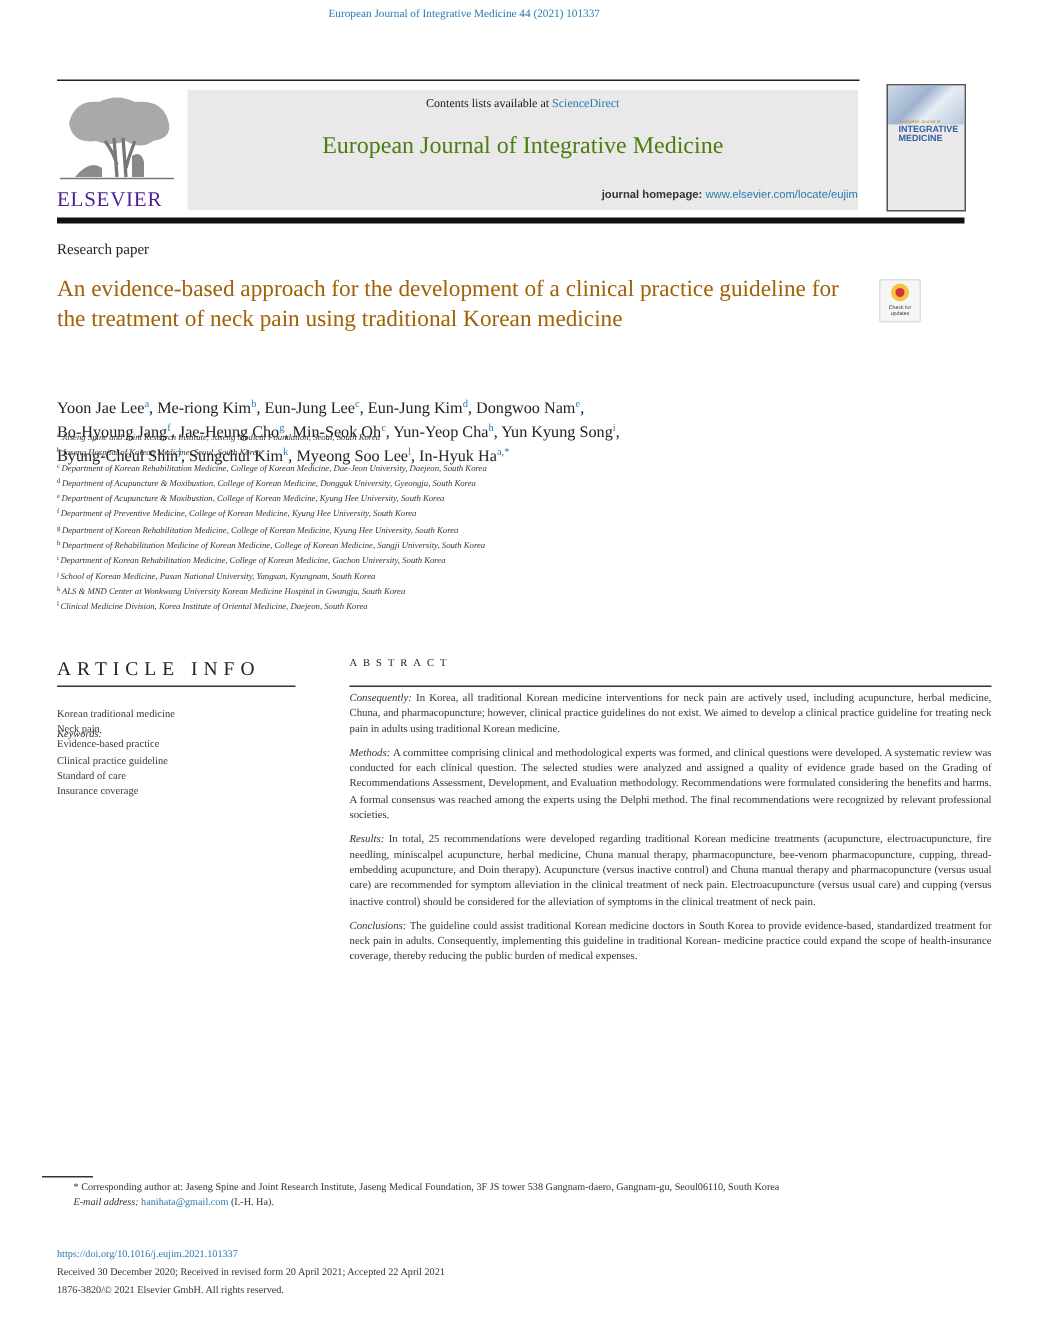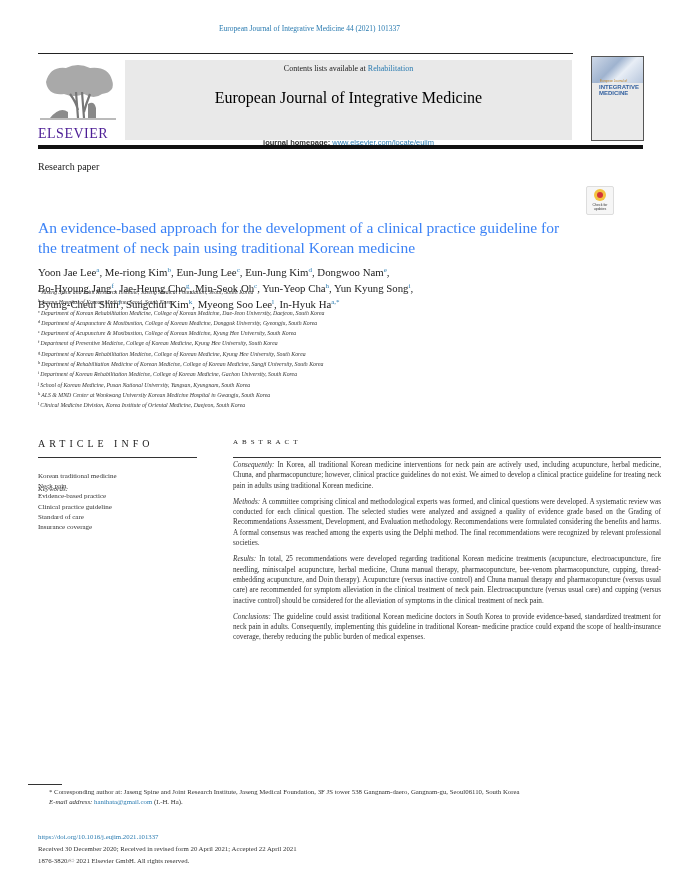--- a/index.html
+++ b/index.html
@@ -1,62 +1,62 @@
 <!DOCTYPE html>
 <html><head>
 <meta charset="utf-8">
 <style>
   html, body { margin: 0; padding: 0; background: #ffffff; }
   body { width: 699px; height: 879px; position: relative; overflow: hidden;
          font-family: "Liberation Serif", "DejaVu Serif", serif; color: #222; }
   a, .link { color: #2a7bb0; text-decoration: none; }
 
-  .running-head { position: absolute; top: 24px; left: 0; width: 619px; text-align: center;
+  .running-head { position: absolute; top: 4px; left: 0; width: 619px; text-align: center;
                   font-size: 7.5px; color: #2a7bb0; }
 
   .top-rule { position: absolute; top: 53px; left: 38px; width: 535px; height: 1px; background: #222; }
 
   .elsevier-logo { position: absolute; top: 58px; left: 36px; width: 86px; height: 84px; }
   .tree { position: absolute; top: 4px; left: 4px; width: 76px; height: 58px; }
   .elsevier-word { position: absolute; bottom: 0; left: 2px; font-size: 14px; letter-spacing: 0.5px;
                    color: #4c1d95; font-family: "Liberation Serif", serif; }
 
   .masthead { position: absolute; top: 60px; left: 125px; width: 447px; height: 80px; background: #e9e9e9; }
   .contents-line { position: absolute; top: 4px; width: 100%; text-align: center; font-size: 8px; color: #222; }
-  .journal-title { position: absolute; top: 29px; width: 100%; text-align: center; font-size: 16px; color: #000000; }
-  .homepage-line { position: absolute; top: 78px; width: 100%; text-align: center; font-size: 7.5px;
+  .journal-title { position: absolute; top: 29px; width: 100%; text-align: center; font-size: 16px; color: #4d7c0f; }
+  .homepage-line { position: absolute; top: 65px; width: 100%; text-align: right; font-size: 7.5px;
                    font-family: "Liberation Sans", sans-serif; color: #333; }
   .homepage-line .label { font-weight: bold; }
 
   .cover { position: absolute; top: 56px; left: 591px; width: 51px; height: 83px; border: 1px solid #555; background: #eaeaea; overflow: hidden; }
   .cover-top { position: absolute; top: 0; left: 0; width: 51px; height: 26px;
                background: linear-gradient(135deg, #cfd9e8 0%, #9fb3cf 40%, #e8eef6 60%, #b7c6dc 100%); }
   .cover-small { position: absolute; top: 22px; left: 8px; font-size: 3px; color: #c08020; font-family: "Liberation Sans", sans-serif; }
   .cover-word { position: absolute; left: 7px; font-size: 6px; font-weight: bold; color: #3562a0; font-family: "Liberation Sans", sans-serif; line-height: 6px; }
 
   .thick-rule { position: absolute; top: 145px; left: 38px; width: 605px; height: 4px; background: #111; }
 
   .article-type { position: absolute; top: 161px; left: 38px; font-size: 10px; color: #222; }
 
-  .title { position: absolute; top: 183px; left: 38px; width: 530px; font-size: 15.5px; line-height: 20px; color: #3b82f6; margin-top: 35px; }
+  .title { position: absolute; top: 183px; left: 38px; width: 530px; font-size: 15.5px; line-height: 20px; color: #a16207; }
 
   .crossmark { position: absolute; top: 186px; left: 586px; width: 26px; height: 27px; border: 1px solid #ddd; background: #f6f6f6; border-radius: 2px; }
   .crossmark-circle { position: absolute; top: 2px; left: 7px; width: 12px; height: 12px; border-radius: 50%; background: #f3c341; }
   .crossmark-inner { position: absolute; top: 3px; left: 3px; width: 6px; height: 6px; border-radius: 50%; background: #d2343a; }
   .crossmark-text { position: absolute; top: 16px; left: 0; width: 26px; text-align: center; font-size: 3.5px; line-height: 4px;
                     color: #333; font-family: "Liberation Sans", sans-serif; }
 
   .authors { position: absolute; top: 232px; left: 38px; width: 560px; font-size: 10.8px; line-height: 16px; color: #222; margin-top: 32px; }
   .authors sup { font-size: 7px; color: #2a7bb0; vertical-align: 4px; line-height: 0; }
 
   .affils { position: absolute; top: 287px; left: 38px; width: 560px; font-size: 5.8px; line-height: 10.3px;
             font-style: italic; color: #333; }
   .affils sup { font-size: 4.5px; font-style: normal; vertical-align: 2px; line-height: 0; margin-right: 1px; }
 
-  .info-head { position: absolute; top: 438px; left: 38px; font-size: 10px; letter-spacing: 4px; color: #222; }
+  .info-head { position: absolute; top: 438px; left: 38px; font-size: 13px; letter-spacing: 4px; color: #222; }
   .info-rule { position: absolute; top: 457px; left: 38px; width: 159px; height: 1px; background: #333; }
   .keywords-label { position: absolute; top: 461px; left: 38px; font-size: 7px; font-style: italic; color: #333; margin-top: 24px; }
   .keywords { position: absolute; top: 471px; left: 38px; font-size: 7px; line-height: 10.2px; color: #333; }
 
   .abs-head { position: absolute; top: 438px; left: 233px; font-size: 7px; letter-spacing: 4px; color: #222; }
   .abs-rule { position: absolute; top: 457px; left: 233px; width: 428px; height: 1px; background: #333; }
   .abstract { position: absolute; top: 460px; left: 233px; width: 428px; font-size: 7.2px; line-height: 10.3px;
               text-align: justify; color: #333; }
   .abstract p { margin: 0 0 6px 0; }
   .abstract .sec { font-style: italic; }
@@ -83,21 +83,21 @@
     <path d="M36 30 L38 56 M42 30 L44 56 M30 32 Q36 40 38 48 M50 32 Q46 42 44 50" stroke="#777" stroke-width="2.2" fill="none"></path>
     <path d="M10 56 Q20 44 28 50 L28 56Z" fill="#8c8c8c"></path>
     <path d="M48 42 Q54 38 56 46 L56 56 L48 56Z" fill="#888"></path>
     <line x1="0" y1="57" x2="76" y2="57" stroke="#777" stroke-width="1"></line>
   </svg>
   <div class="elsevier-word">ELSEVIER</div>
 </div>
 
 <div class="masthead">
   <div class="contents-line">
-    <span>Contents lists available at </span><span class="link">Rehabilitation</span>
+    <span>Contents lists available at </span><span class="link">ScienceDirect</span>
   </div>
   <div class="journal-title">European Journal of Integrative Medicine</div>
   <div class="homepage-line">
     <span class="label">journal homepage: </span><span class="link">www.elsevier.com/locate/eujim</span>
   </div>
 </div>
 
 <div class="cover">
   <div class="cover-top"></div>
   <div class="cover-small">European Journal of</div>

